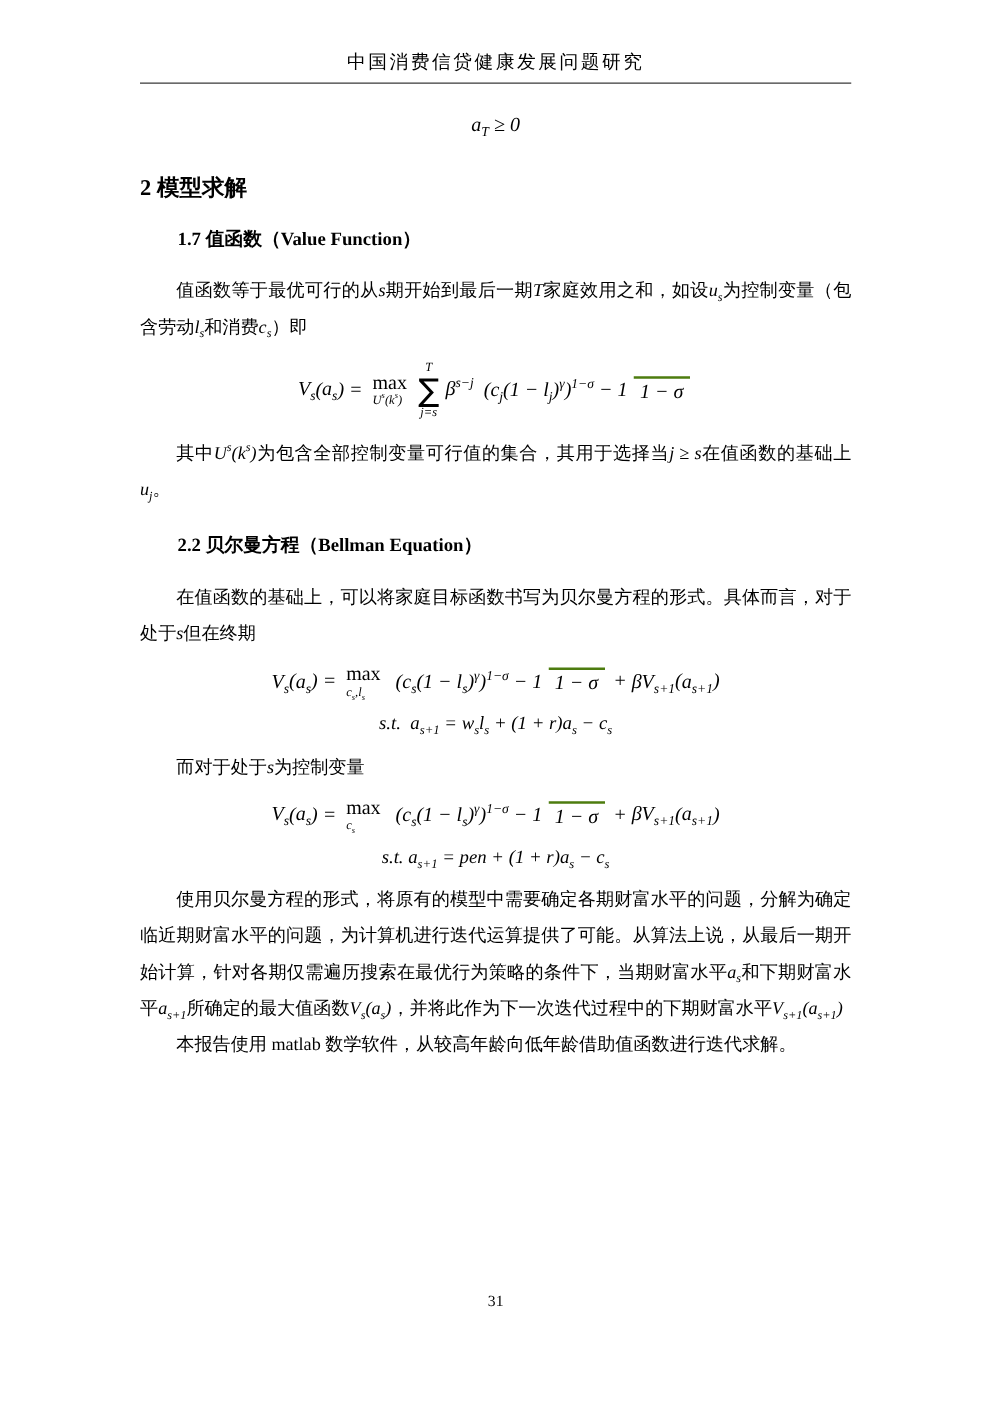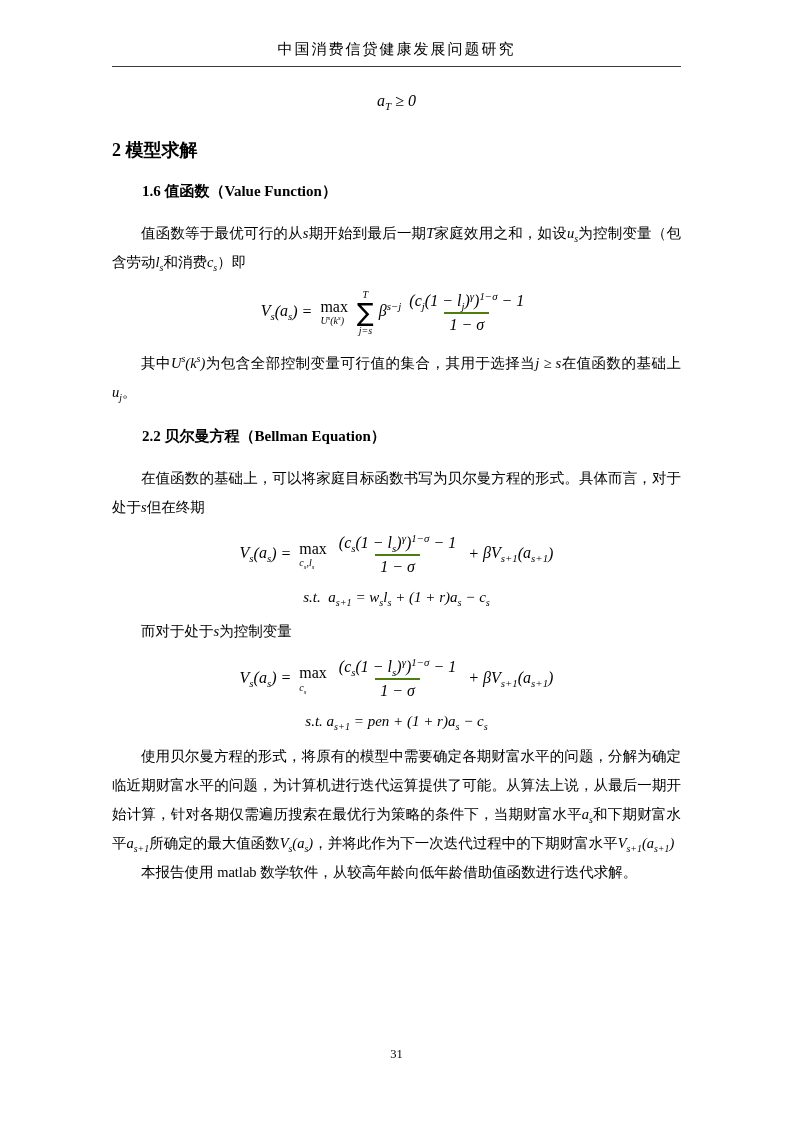--- a/index.html
+++ b/index.html
@@ -18,52 +18,52 @@
   .equation { text-align:center; font-size:16px; line-height:1.3; margin:10px 0 12px 0; white-space:nowrap; }
   .eq-tall { margin:12px 0 12px 0; }
   .eq-st { font-size:15px; margin:-2px 0 10px 0; }
 
   
   .mtext { font-style:normal; }
   .mi { font-style:italic; }
   sub, sup { font-size:68%; line-height:0; }
   .mi sub, .mi sup { font-style:italic; }
 
-  .frac { display:inline-flex; flex-direction:column; align-items:center; vertical-align:middle; margin:0 3px;font-family:Liberation Serif, serif; }
+  .frac { display:inline-flex; flex-direction:row; align-items:center; vertical-align:middle; margin:0 3px;font-family:Liberation Serif, serif; }
   .fnum, .fden { display:block; padding:1px 5px; line-height:1.25; white-space:nowrap; }
   .fden { border-top:2px solid #4d7c0f; }
 
   .bigop { display:inline-flex; flex-direction:column; align-items:center; vertical-align:middle; margin:0 5px; }
   .blim { font-size:10px; font-style:italic; line-height:1.15; }
   .bsym { font-family:"DejaVu Sans","Liberation Sans",sans-serif; font-size:25px; line-height:1; }
 
   .underop { display:inline-flex; flex-direction:column; align-items:flex-start; vertical-align:middle; margin:0 4px; }
   .usym { font-style:normal; line-height:1.05; }
   .ulim { font-size:10px; font-style:italic; line-height:1.15; white-space:nowrap; }
 
-  .page-footer { position:absolute; left:0; right:0; bottom:60px; text-align:center; }
+  .page-footer { position:absolute; left:0; right:0; bottom:72px; text-align:center; }
   .page-number { font-size:12.5px; }
 </style>
 </head>
 <body>
 
 <div class="page">
 
   <header class="page-header">
     <div class="header-title">中国消费信贷健康发展问题研究</div>
     <div class="header-rule"></div>
   </header>
 
   <main>
 
     <div class="equation"><span class="mi"><span>a</span><sub>T</sub></span><span class="mi"><span> ≥ 0</span></span></div>
 
     <h2 class="h2">2 模型求解</h2>
 
-    <h3 class="h3">1.6 值函数（Value Function）</h3>
+    <h3 class="h3">1.7 值函数（Value Function）</h3>
 
     <p class="para"><span class="mtext">值函数等于最优可行的从</span><span class="mi"><span>s</span></span><span class="mtext">期开始到最后一期</span><span class="mi"><span>T</span></span><span class="mtext">家庭效用之和，如设</span><span class="mi"><span>u</span><sub>s</sub></span><span class="mtext">为控制变量（包含劳动</span><span class="mi"><span>l</span><sub>s</sub></span><span class="mtext">和消费</span><span class="mi"><span>c</span><sub>s</sub></span><span class="mtext">）即</span></p>
 
     <div class="equation eq-tall"><span class="mi"><span>V</span><sub>s</sub></span><span class="mi"><span>(</span></span><span class="mi"><span>a</span><sub>s</sub></span><span class="mi"><span>) = </span></span><span class="underop">
           <span class="usym">max</span>
           <span class="ulim"><span class="mi"><span>U</span><sup>s</sup></span><span class="mi"><span>(k</span><sup>s</sup></span><span class="mi"><span>)</span></span></span>
         </span><span class="bigop">
           <span class="blim">T</span>
           <span class="bsym">∑</span>
           <span class="blim">j=s</span>

